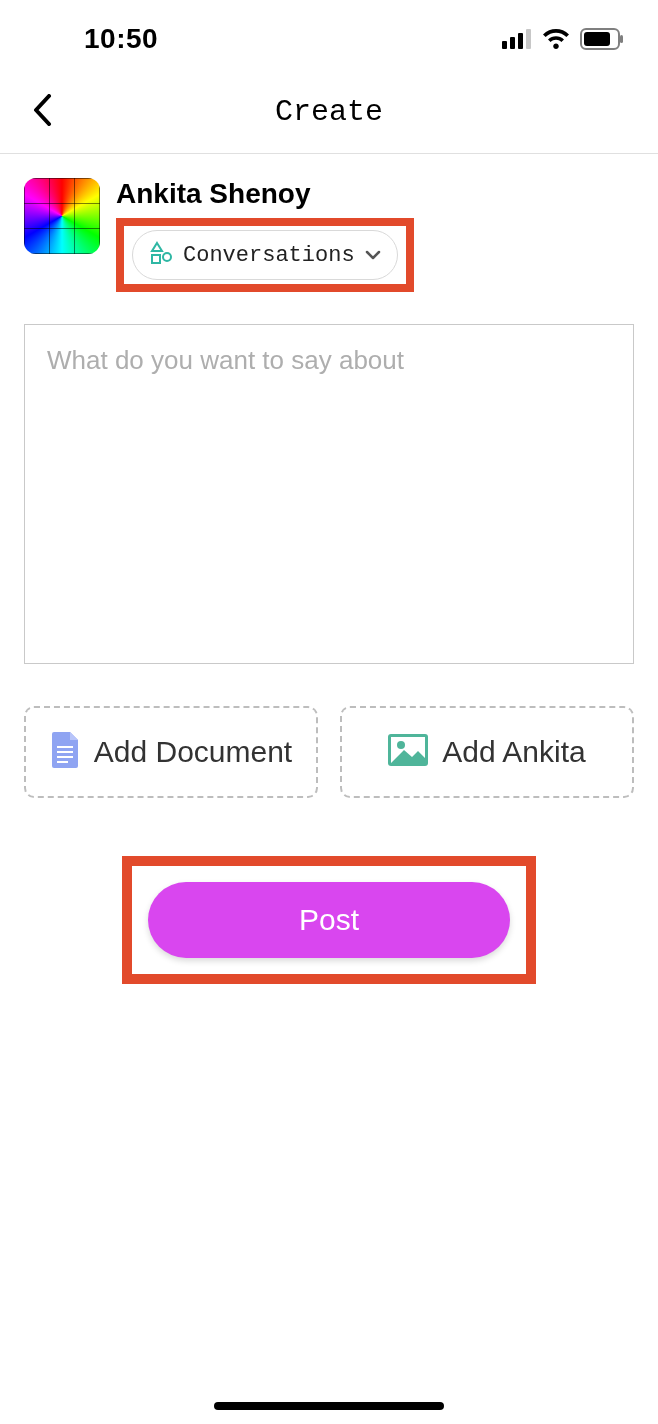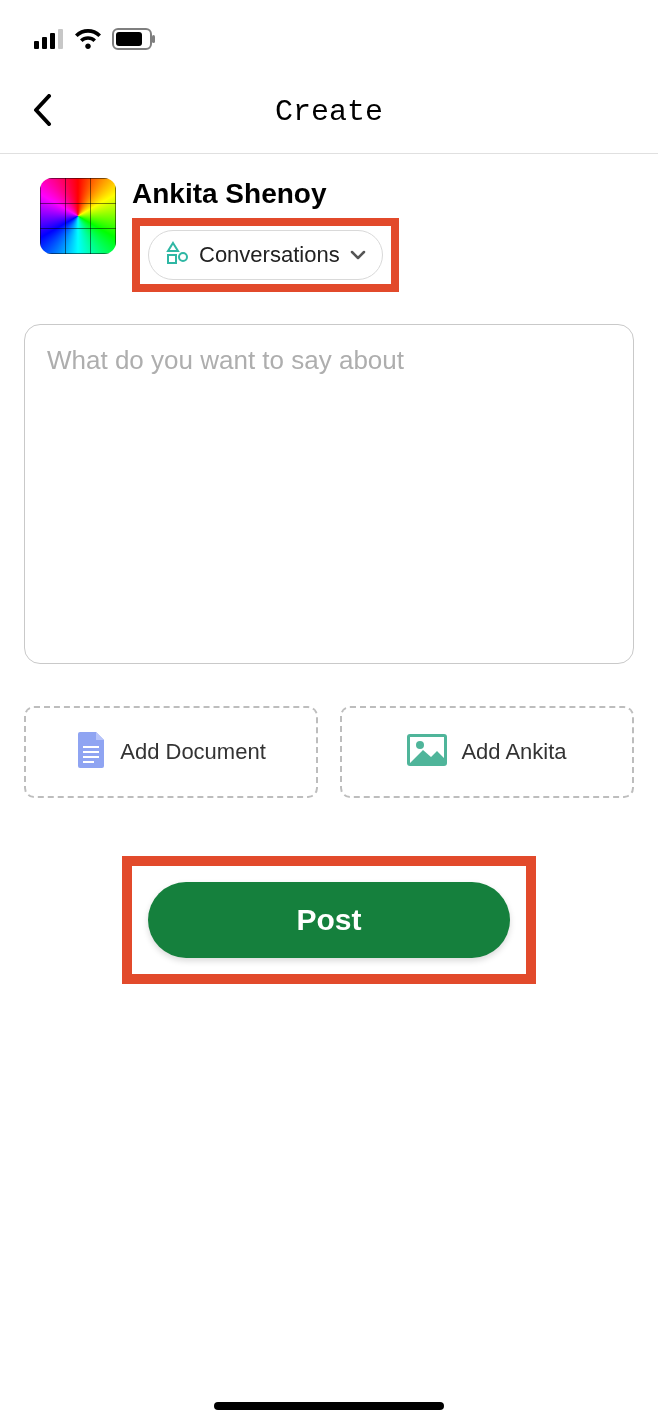--- a/index.html
+++ b/index.html
@@ -11,61 +11,62 @@
   .status-time { font-size: 28px; font-weight: 700; letter-spacing: 0.5px; padding-left: 50px; }
   .status-right { display: flex; align-items: center; gap: 10px; }
   .status-right svg { display: block; }
 
   
   .nav-header { position: relative; height: 84px; display: flex; align-items: center; justify-content: center; border-bottom: 1px solid #e0e0e0; font-family: Liberation Mono, monospace; }
   .back-btn { position: absolute; left: 20px; top: 50%; transform: translateY(-50%); width: 44px; height: 44px; display:flex; align-items:center; justify-content:center; background:none; border:none; cursor:pointer;}
   .nav-title { font-size: 30px; font-weight: 500; }
 
   
-  .author-row { display: flex; align-items: flex-start; padding: 24px 24px 8px 24px; gap: 16px; margin-left: 16px; }
+  .author-row { display: flex; align-items: flex-start; padding: 24px 24px 8px 24px; gap: 16px; }
   .avatar { width: 76px; height: 76px; border-radius: 12px; background:
     conic-gradient(from 0deg, #ff0000, #ffff00, #00ff00, #00ffff, #0000ff, #ff00ff, #ff0000);
     position: relative; flex: 0 0 76px; }
   .avatar::after {
     content: ""; position:absolute; inset:0;
     background-image:
       linear-gradient(to right, rgba(0,0,0,.5) 1px, transparent 1px),
       linear-gradient(to bottom, rgba(0,0,0,.5) 1px, transparent 1px);
     background-size: 25px 25px;
     border-radius: 12px;
   }
   .author-col { display:flex; flex-direction:column; gap: 8px; }
   .author-name { font-size: 28px; font-weight: 700; }
 
   .highlight-1 { border: 8px solid #e24a2b; padding: 4px 8px; display:flex; gap: 14px; width: fit-content;}
   .pill { display:flex; align-items:center; gap:10px; background:#fff; border:1px solid #d9d9d9; border-radius: 28px; padding: 10px 16px; cursor:pointer; }
-  .pill-label { font-size: 22px; color:#222; }
+  .pill-label { font-size: 22px; color:#222;font-family:Liberation Mono, monospace; }
 
   
-  .compose-box { margin: 24px 24px 0 24px; border:1px solid #c9c9c9; border-radius: 16px; height: 340px; padding: 20px 22px; font-size: 26px; color:#999; resize:none; width: calc(100% - 48px); font-family: inherit; }
+  .compose-box { margin: 24px 24px 0 24px; border:1px solid #c9c9c9; border-radius: 0; height: 340px; padding: 20px 22px; font-size: 26px; color:#999; resize:none; width: calc(100% - 48px); font-family: inherit; }
   .compose-box::placeholder { color:#aeaeae; }
 
   
   .attach-row { display:flex; gap: 22px; margin: 38px 24px 0 24px; }
   .attach-card { flex:1; display:flex; align-items:center; justify-content:center; gap:14px; border:2px dashed #bdbdbd; border-radius: 10px; height: 92px; cursor:pointer; }
-  .attach-label { font-size: 22px; color:#333; }
+  .attach-label { font-size: 30px; color:#333; }
 
   
   .post-wrap { margin: 58px auto 0 auto; width: 414px; border: 10px solid #e24a2b; padding: 16px; }
-  .post-btn { width: 100%; height: 76px; background:#15803d; color:#fff; border:none; border-radius: 40px; font-size: 30px; font-weight: 700; cursor:pointer; box-shadow: 0 3px 6px rgba(0,0,0,.15); }
+  .post-btn { width: 100%; height: 76px; background:#d946ef; color:#fff; border:none; border-radius: 40px; font-size: 30px; font-weight: 400; cursor:pointer; box-shadow: 0 3px 6px rgba(0,0,0,.15); }
 
   
   .home-ind { position:absolute; bottom: 14px; left:50%; transform:translateX(-50%); width: 230px; height: 8px; background:#000; border-radius: 6px; }
 </style>
 </head>
 <body>
 
 <div class="screen">
 
   <div class="status-bar">
+    <div class="status-time">10:50</div>
     <div class="status-right">
       <span>
         <svg width="30" height="20" viewBox="0 0 30 20">
             <rect x="0" y="12" width="5" height="8" rx="1" fill="#000"></rect>
             <rect x="8" y="8" width="5" height="12" rx="1" fill="#000"></rect>
             <rect x="16" y="4" width="5" height="16" rx="1" fill="#000"></rect>
             <rect x="24" y="0" width="5" height="20" rx="1" fill="#c7c7c7"></rect>
           </svg>
       </span>
       <span>

